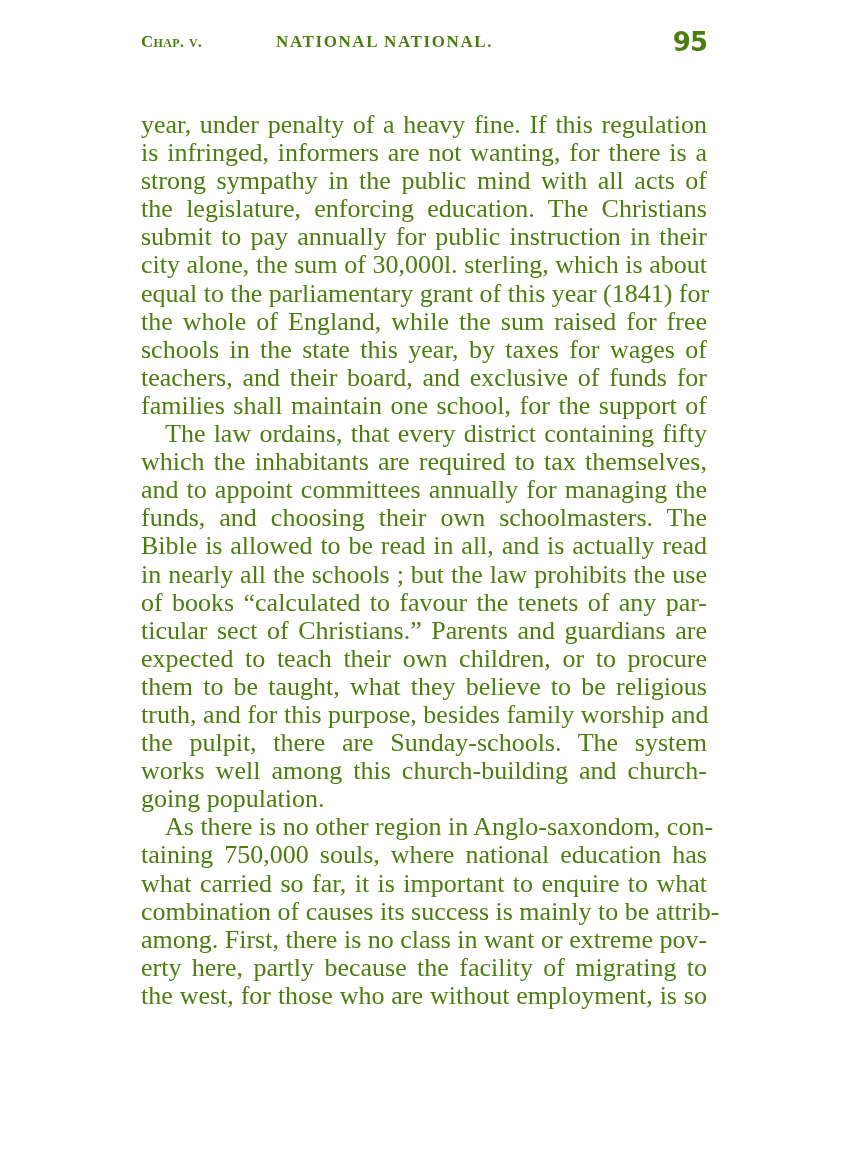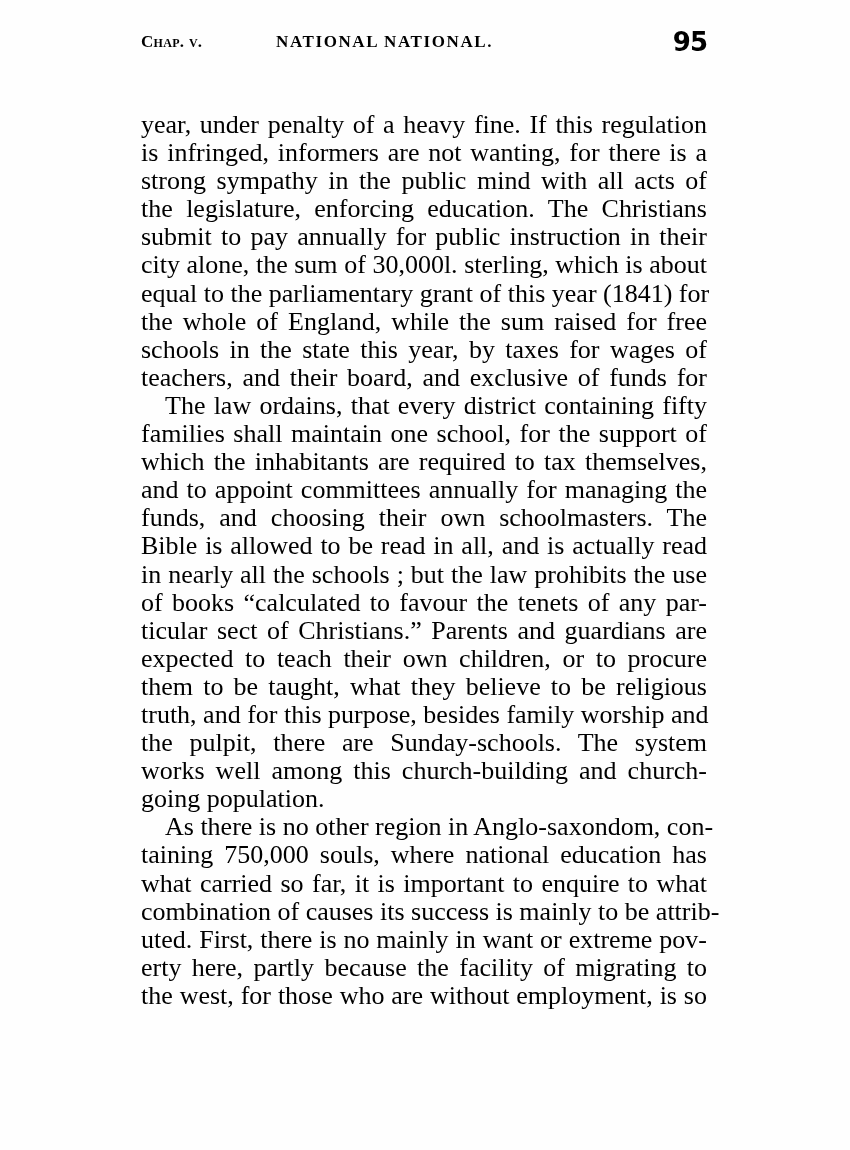--- a/index.html
+++ b/index.html
@@ -1,19 +1,19 @@
 <!DOCTYPE html>
 <html><head>
   <meta charset="utf-8">
   <style>
     html, body { margin: 0; padding: 0; background: #ffffff; }
     body { width: 850px; height: 1150px; position: relative; overflow: hidden; }
     .page {
       position: absolute; left: 0; top: 0; width: 850px; height: 1150px;
-      background: #fefefe; color: #000000;
+      background: #fefefe; color: #4d7c0f;
       font-family: "Liberation Serif", "DejaVu Serif", serif;
     }
     .running-head {
       position: absolute; top: 30px; left: 141px; width: 566px; height: 30px;
     }
     .rh-chapter {
       position: absolute; left: 0; top: 2px;
       font-size: 17px; font-weight: bold; letter-spacing: 0.3px;
       font-variant: small-caps;
     }
@@ -50,36 +50,36 @@
       <span class="line">year, under penalty of a heavy fine.  If this regulation</span>
       <span class="line">is infringed, informers are not wanting, for there is a</span>
       <span class="line">strong sympathy in the public mind with all acts of</span>
       <span class="line">the legislature, enforcing education.  The Christians</span>
       <span class="line">submit to pay annually for public instruction in their</span>
       <span class="line">city alone, the sum of 30,000l. sterling, which is about</span>
       <span class="line">equal to the parliamentary grant of this year (1841) for</span>
       <span class="line">the whole of England, while the sum raised for free</span>
       <span class="line">schools in the state this year, by taxes for wages of</span>
       <span class="line">teachers, and their board, and exclusive of funds for</span>
+      <span class="line">families shall maintain one school, for the support of</span>
       <span class="line indent">The law ordains, that every district containing fifty</span>
-      <span class="line">families shall maintain one school, for the support of</span>
       <span class="line">which the inhabitants are required to tax themselves,</span>
       <span class="line">and to appoint committees annually for managing the</span>
       <span class="line">funds, and choosing their own schoolmasters.  The</span>
       <span class="line">Bible is allowed to be read in all, and is actually read</span>
       <span class="line">in nearly all the schools ; but the law prohibits the use</span>
       <span class="line">of books “calculated to favour the tenets of any par-</span>
       <span class="line">ticular sect of Christians.”  Parents and guardians are</span>
       <span class="line">expected to teach their own children, or to procure</span>
       <span class="line">them to be taught, what they believe to be religious</span>
       <span class="line">truth, and for this purpose, besides family worship and</span>
       <span class="line">the pulpit, there are Sunday-schools.  The system</span>
       <span class="line">works well among this church-building and church-</span>
       <span class="line last">going population.</span>
       <span class="line indent">As there is no other region in Anglo-saxondom, con-</span>
       <span class="line">taining 750,000 souls, where national education has</span>
       <span class="line">what carried so far, it is important to enquire to what</span>
       <span class="line">combination of causes its success is mainly to be attrib-</span>
-      <span class="line">uted.  First, there is no mainly in want or extreme pov-</span>
+      <span class="line">among.  First, there is no class in want or extreme pov-</span>
       <span class="line">erty here, partly because the facility of migrating to</span>
       <span class="line">the west, for those who are without employment, is so</span>
     </div>
 </div>
 
 </body></html>

